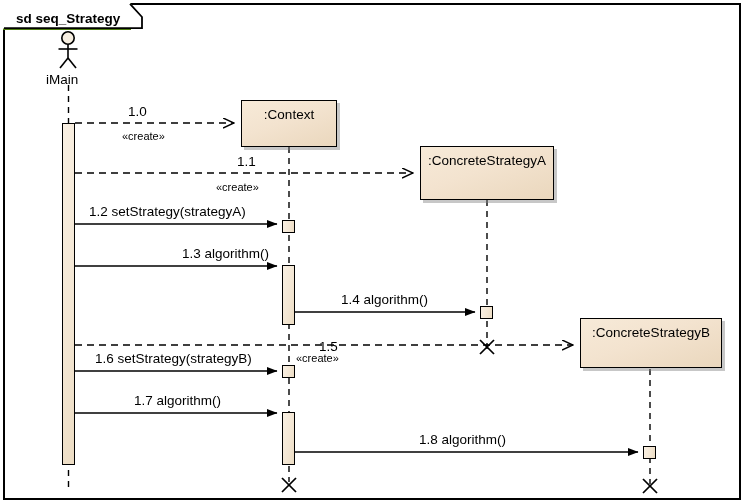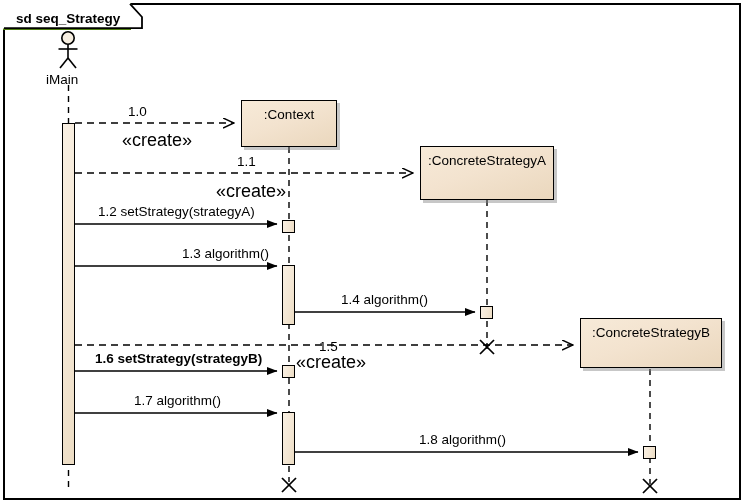--- a/index.html
+++ b/index.html
@@ -80,21 +80,21 @@
   }
   
   .msg-label {
     position: absolute;
     font-size: 13.5px;
     color: #000000;
     white-space: nowrap;
   }
   .msg-stereo {
     position: absolute;
-    font-size: 18px;
+    font-size: 11px;
     color: #000000;
     white-space: nowrap;
   }
   svg.overlay {
     position: absolute;
     left: 0;
     top: 0;
     width: 745px;
     height: 504px;
     pointer-events: none;
@@ -191,28 +191,28 @@
   <div class="activation" style="left:282px; top:365px; width:13px; height:13px;"></div>
   <div class="activation" style="left:282px; top:412px; width:13px; height:53px;"></div>
   <div class="activation" style="left:643px; top:446px; width:13px; height:13px;"></div>
 
   <div class="msg-label" style="left:128px; top:104px;">1.0</div>
   <div class="msg-stereo" style="left:122px; top:130px;">«create»</div>
 
   <div class="msg-label" style="left:237px; top:154px;">1.1</div>
   <div class="msg-stereo" style="left:216px; top:181px;">«create»</div>
 
-  <div class="msg-label" style="left:98px; top:204px;">1.2 setStrategy(strategyA)</div>
+  <div class="msg-label" style="left:89px; top:204px;">1.2 setStrategy(strategyA)</div>
 
   <div class="msg-label" style="left:134px; top:246px;margin-left:48px;">1.3 algorithm()</div>
 
   <div class="msg-label" style="left:341px; top:292px;">1.4 algorithm()</div>
 
   <div class="msg-label" style="left:319px; top:339px;">1.5</div>
   <div class="msg-stereo" style="left:296px; top:352px;">«create»</div>
 
-  <div class="msg-label" style="left:95px; top:351px;font-weight:bold;">1.6 setStrategy(strategyB)</div>
+  <div class="msg-label" style="left:95px; top:351px;">1.6 setStrategy(strategyB)</div>
 
   <div class="msg-label" style="left:134px; top:393px;">1.7 algorithm()</div>
 
   <div class="msg-label" style="left:419px; top:432px;">1.8 algorithm()</div>
 
 </div>
 
 </body></html>

